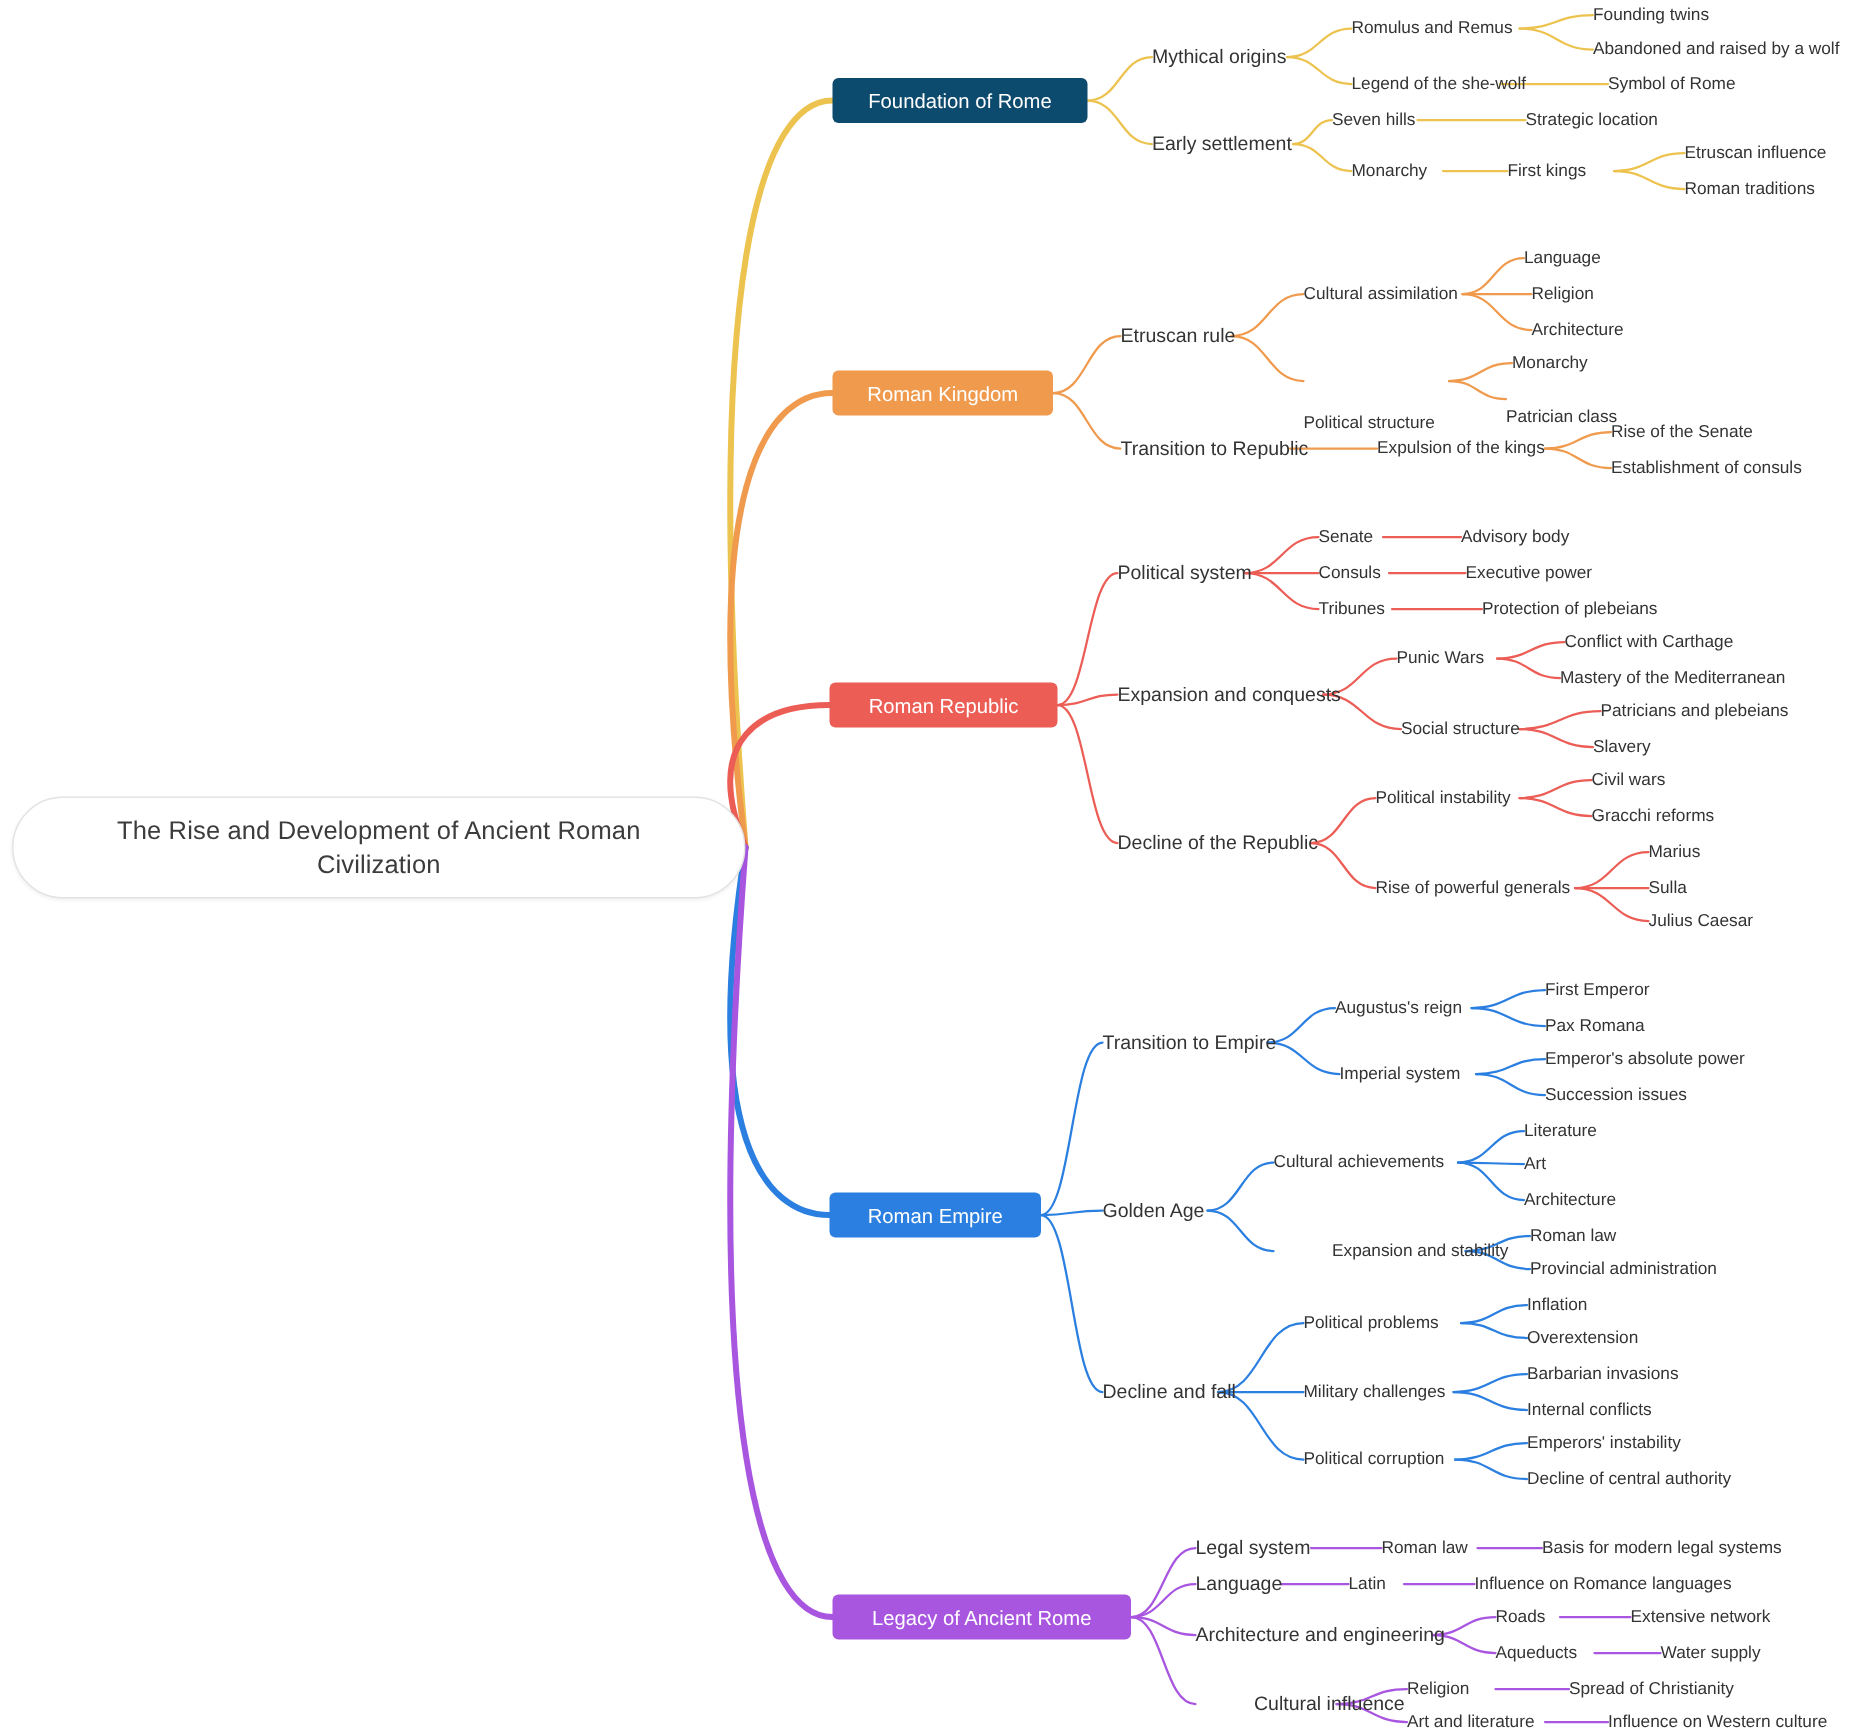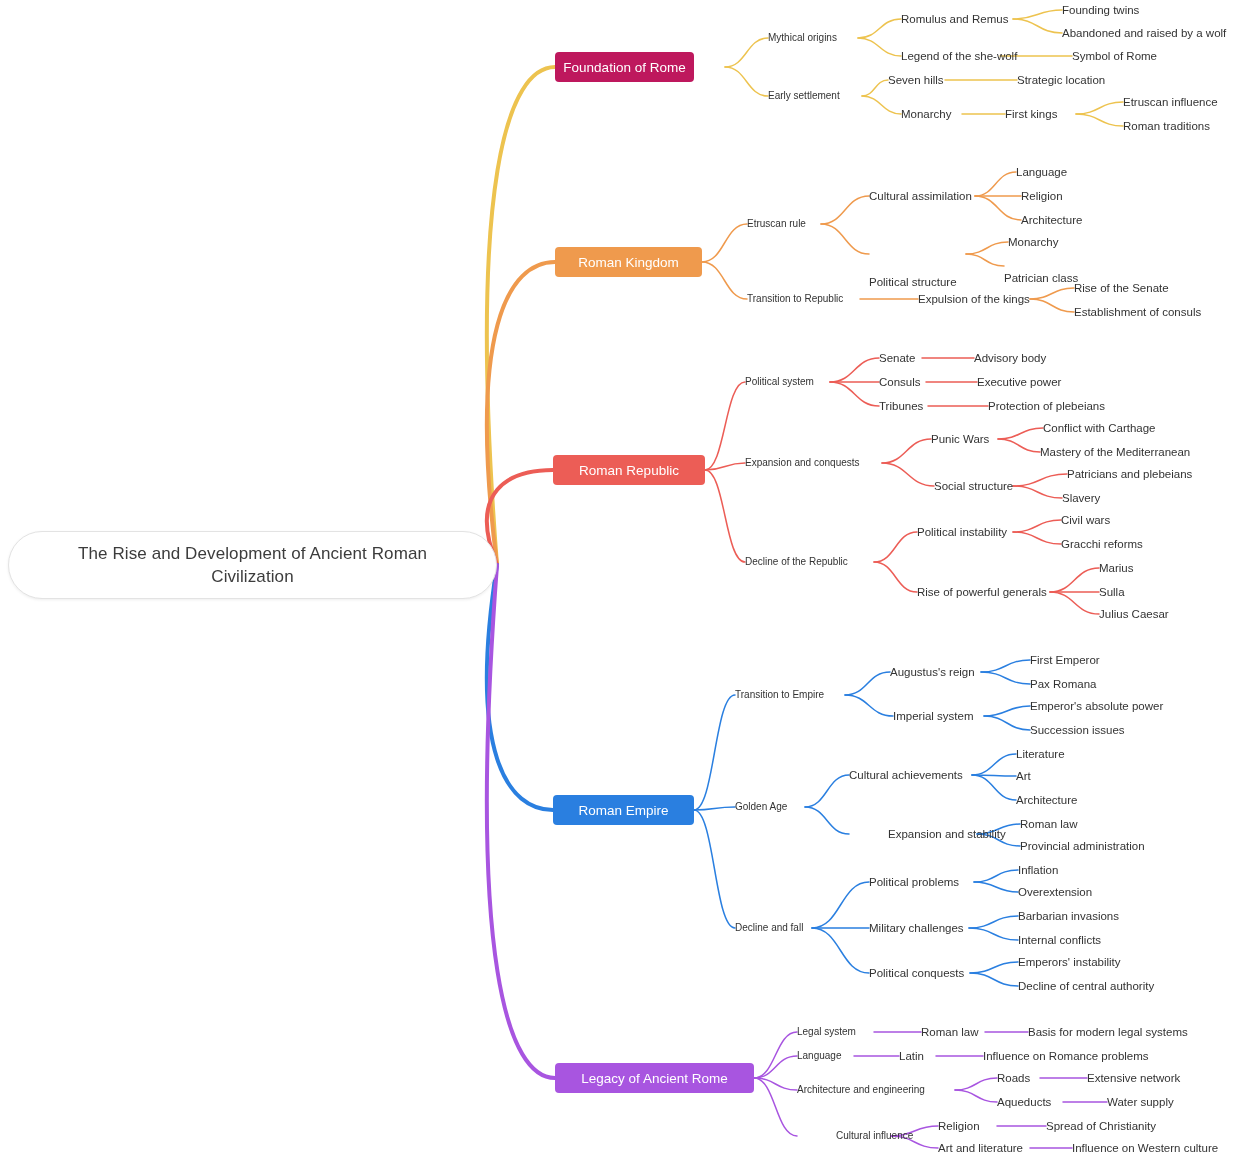--- a/index.html
+++ b/index.html
@@ -31,21 +31,21 @@
     height:30px;border-radius:4px;
     display:flex;align-items:center;justify-content:center;
     color:#ffffff;font-size:13.5px;white-space:nowrap;padding:0 14px;
   }
 
   
   .lbl{
     font-size:11.5px;color:#333333;white-space:nowrap;line-height:14px;
     transform:translateY(-50%);
   }
-  .lbl.l2{font-size:10px;}
+  .lbl.l2{font-size:13px;}
 </style>
 </head>
 <body>
 
 <div id="canvas">
 
   <svg id="wires" viewBox="0 0 1240 1156" xmlns="http://www.w3.org/2000/svg">
       <path d="M 497 565 C 467 176.56, 509 67, 555 67" stroke="#edc34f" stroke-width="4" fill="none" stroke-linecap="round"></path>
       <path d="M 497 565 C 467 328.65999999999997, 509 262, 555 262" stroke="#ef9a4d" stroke-width="4" fill="none" stroke-linecap="round"></path>
       <path d="M 497 565 C 467 490.9, 509 470, 553 470" stroke="#ec5d56" stroke-width="4" fill="none" stroke-linecap="round"></path>
@@ -139,21 +139,21 @@
       <path d="M 891 1136 C 914.5 1136, 914.5 1148, 938 1148" stroke="#a855e0" stroke-width="1.5" fill="none" stroke-linecap="round"></path>
       <path d="M 997 1126 C 1021.5 1126, 1021.5 1126, 1046 1126" stroke="#a855e0" stroke-width="1.5" fill="none" stroke-linecap="round"></path>
       <path d="M 1030 1148 C 1051 1148, 1051 1148, 1072 1148" stroke="#a855e0" stroke-width="1.5" fill="none" stroke-linecap="round"></path>
     </svg>
 
   <div class="node" id="root-node">
     <span class="txt">The Rise and Development of Ancient Roman Civilization</span>
   </div>
 
   <div id="l1-layer">
-      <div class="node l1" style="left: 555px; top: 52px; width: 139px; background: #be185d;">
+      <div class="node l1" style="left: 555px; top: 52px; width: 170px; background: #0c4a6e;">
         <span>Foundation of Rome</span>
       </div>
       <div class="node l1" style="left: 555px; top: 247px; width: 147px; background: rgb(239, 154, 77);">
         <span>Roman Kingdom</span>
       </div>
       <div class="node l1" style="left: 553px; top: 455px; width: 152px; background: rgb(236, 93, 86);">
         <span>Roman Republic</span>
       </div>
       <div class="node l1" style="left: 553px; top: 795px; width: 141px; background: rgb(42, 127, 224);">
         <span>Roman Empire</span>
@@ -225,29 +225,29 @@
       <div class="node lbl" style="left: 849px; top: 834px; padding-left: 39px;">Expansion and stability</div>
       <div class="node lbl" style="left: 1020px; top: 824px;">Roman law</div>
       <div class="node lbl" style="left: 1020px; top: 846px;">Provincial administration</div>
       <div class="node lbl l2" style="left: 735px; top: 928px;">Decline and fall</div>
       <div class="node lbl" style="left: 869px; top: 882px;">Political problems</div>
       <div class="node lbl" style="left: 1018px; top: 870px;">Inflation</div>
       <div class="node lbl" style="left: 1018px; top: 892px;">Overextension</div>
       <div class="node lbl" style="left: 869px; top: 928px;">Military challenges</div>
       <div class="node lbl" style="left: 1018px; top: 916px;">Barbarian invasions</div>
       <div class="node lbl" style="left: 1018px; top: 940px;">Internal conflicts</div>
-      <div class="node lbl" style="left: 869px; top: 973px;">Political conquests</div>
+      <div class="node lbl" style="left: 869px; top: 973px;">Political corruption</div>
       <div class="node lbl" style="left: 1018px; top: 962px;">Emperors' instability</div>
       <div class="node lbl" style="left: 1018px; top: 986px;">Decline of central authority</div>
       <div class="node lbl l2" style="left: 797px; top: 1032px;">Legal system</div>
       <div class="node lbl" style="left: 921px; top: 1032px;">Roman law</div>
       <div class="node lbl" style="left: 1028px; top: 1032px;">Basis for modern legal systems</div>
       <div class="node lbl l2" style="left: 797px; top: 1056px;">Language</div>
       <div class="node lbl" style="left: 899px; top: 1056px;">Latin</div>
-      <div class="node lbl" style="left: 983px; top: 1056px;">Influence on Romance problems</div>
+      <div class="node lbl" style="left: 983px; top: 1056px;">Influence on Romance languages</div>
       <div class="node lbl l2" style="left: 797px; top: 1090px;">Architecture and engineering</div>
       <div class="node lbl" style="left: 997px; top: 1078px;">Roads</div>
       <div class="node lbl" style="left: 1087px; top: 1078px;">Extensive network</div>
       <div class="node lbl" style="left: 997px; top: 1102px;">Aqueducts</div>
       <div class="node lbl" style="left: 1107px; top: 1102px;">Water supply</div>
       <div class="node lbl l2" style="left: 797px; top: 1136px; margin-left: 39px;">Cultural influence</div>
       <div class="node lbl" style="left: 938px; top: 1126px;">Religion</div>
       <div class="node lbl" style="left: 1046px; top: 1126px;">Spread of Christianity</div>
       <div class="node lbl" style="left: 938px; top: 1148px;">Art and literature</div>
       <div class="node lbl" style="left: 1072px; top: 1148px;">Influence on Western culture</div>

